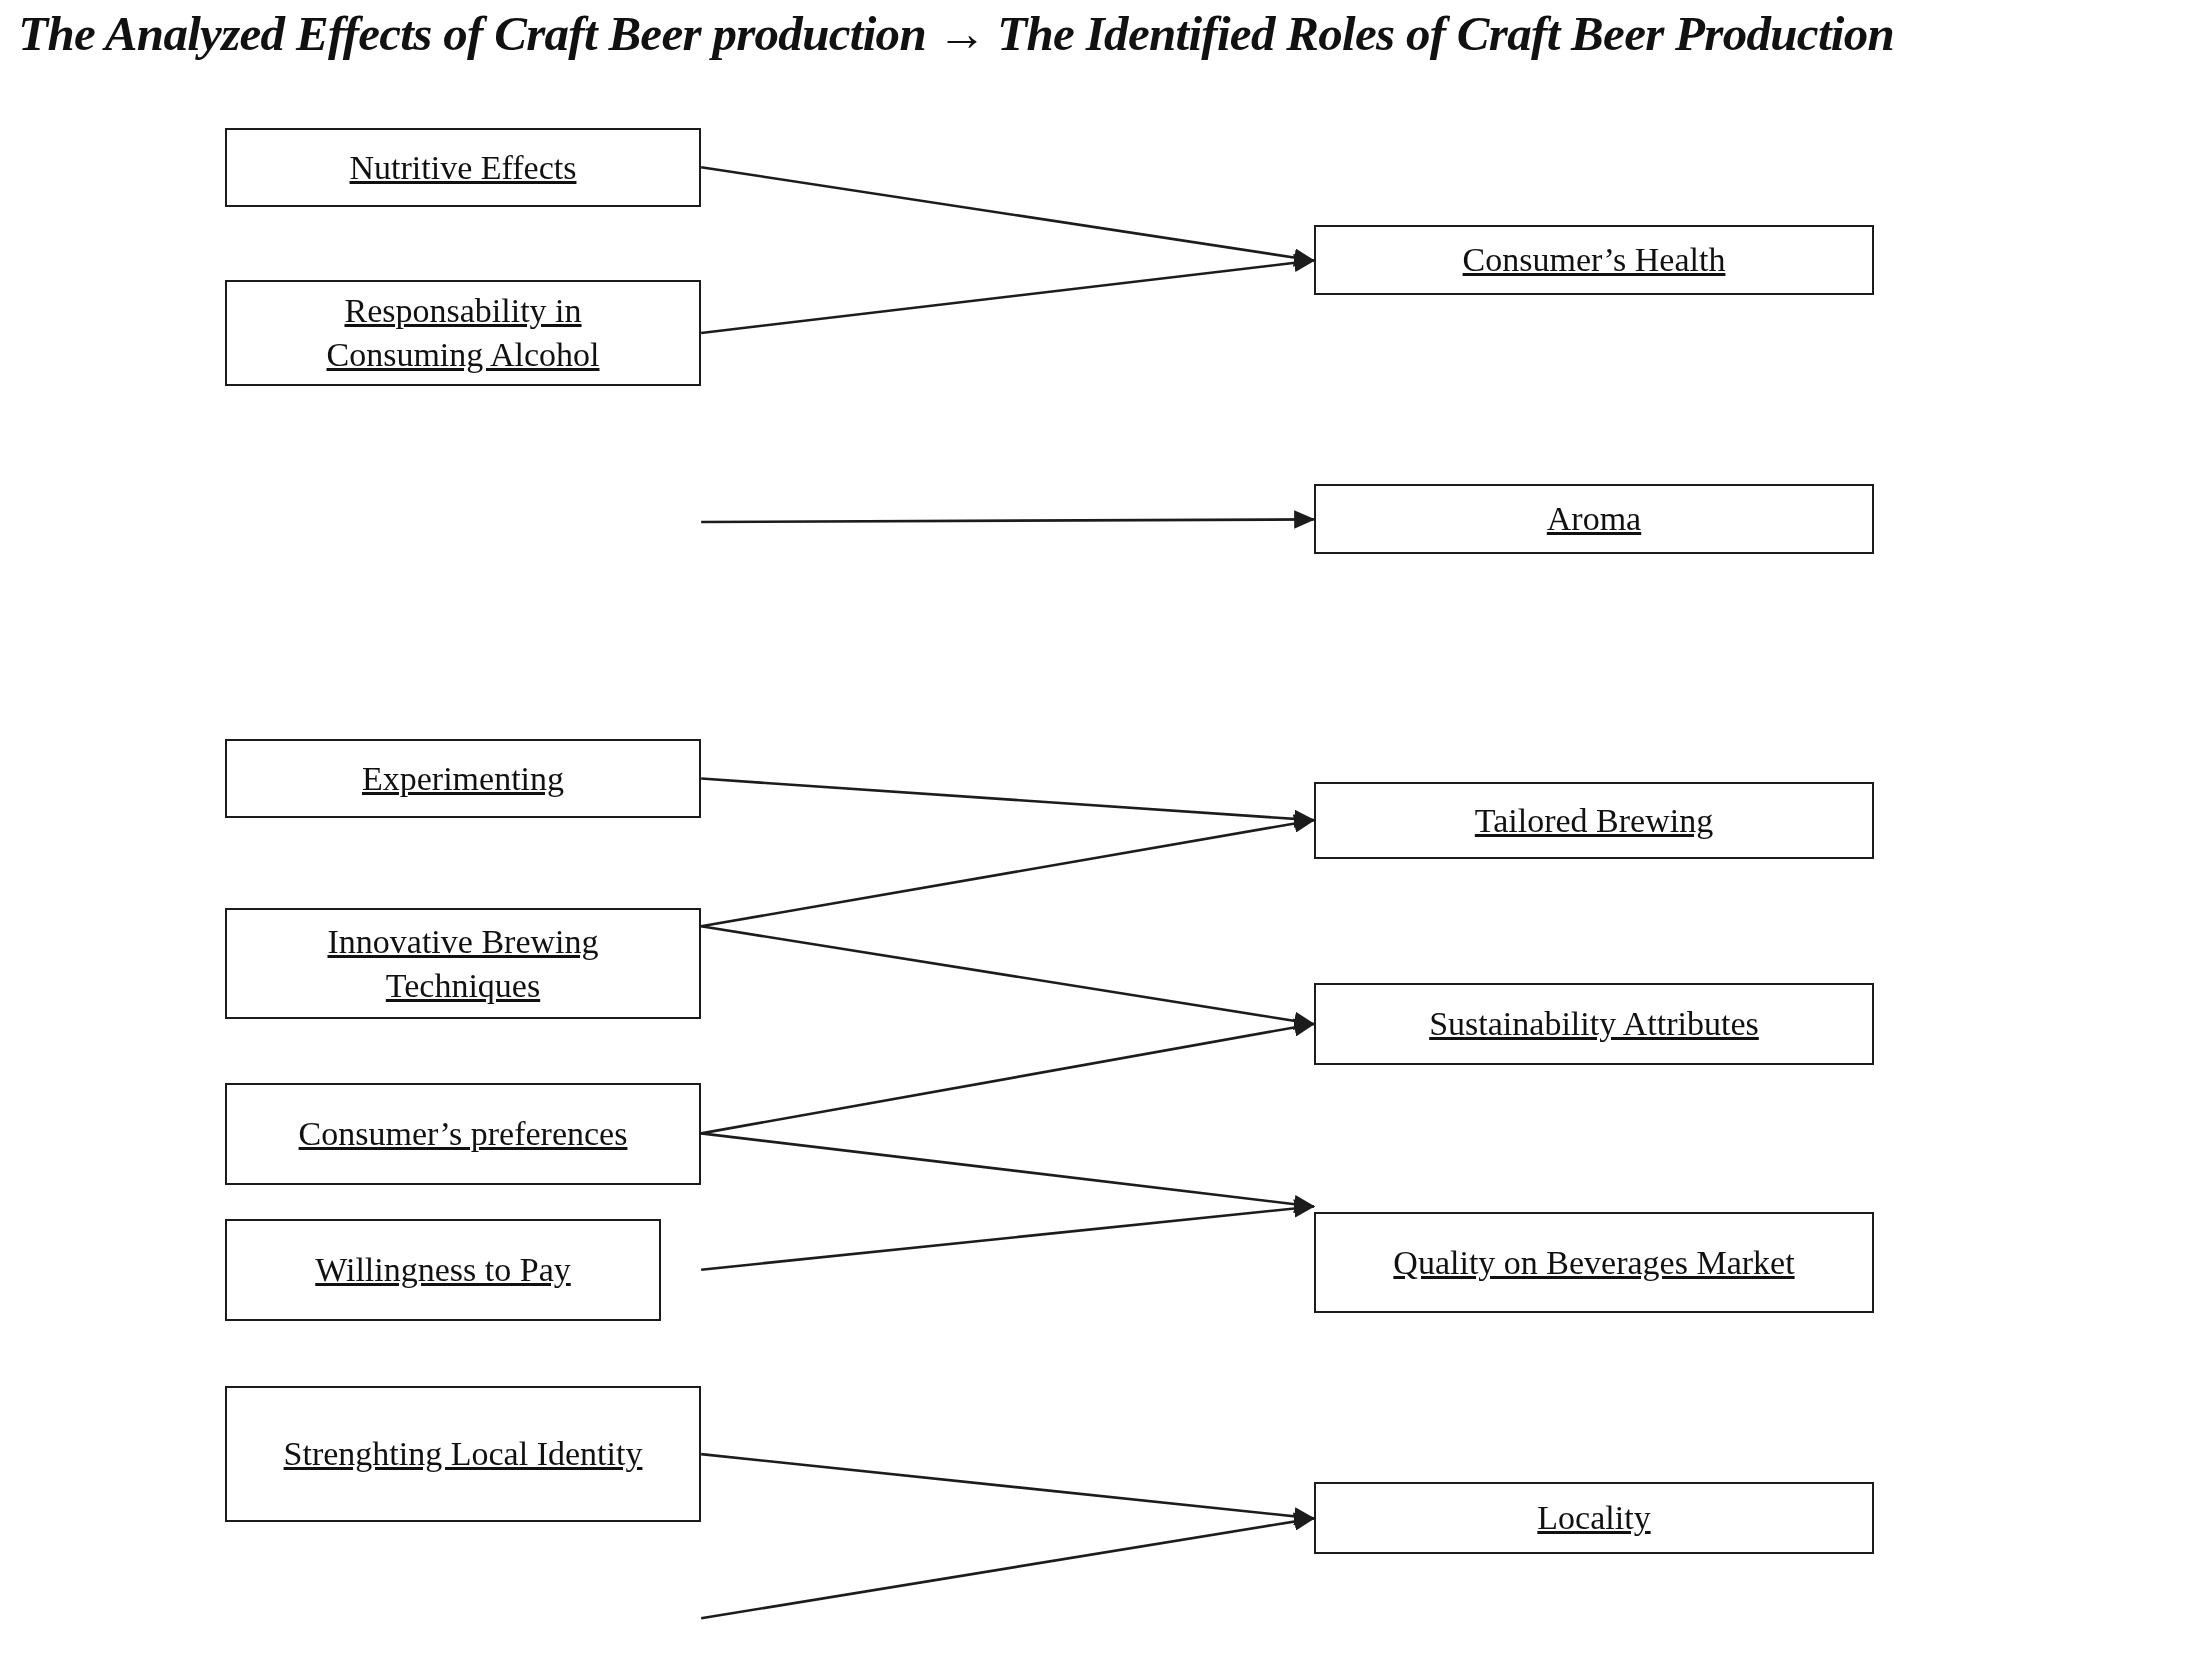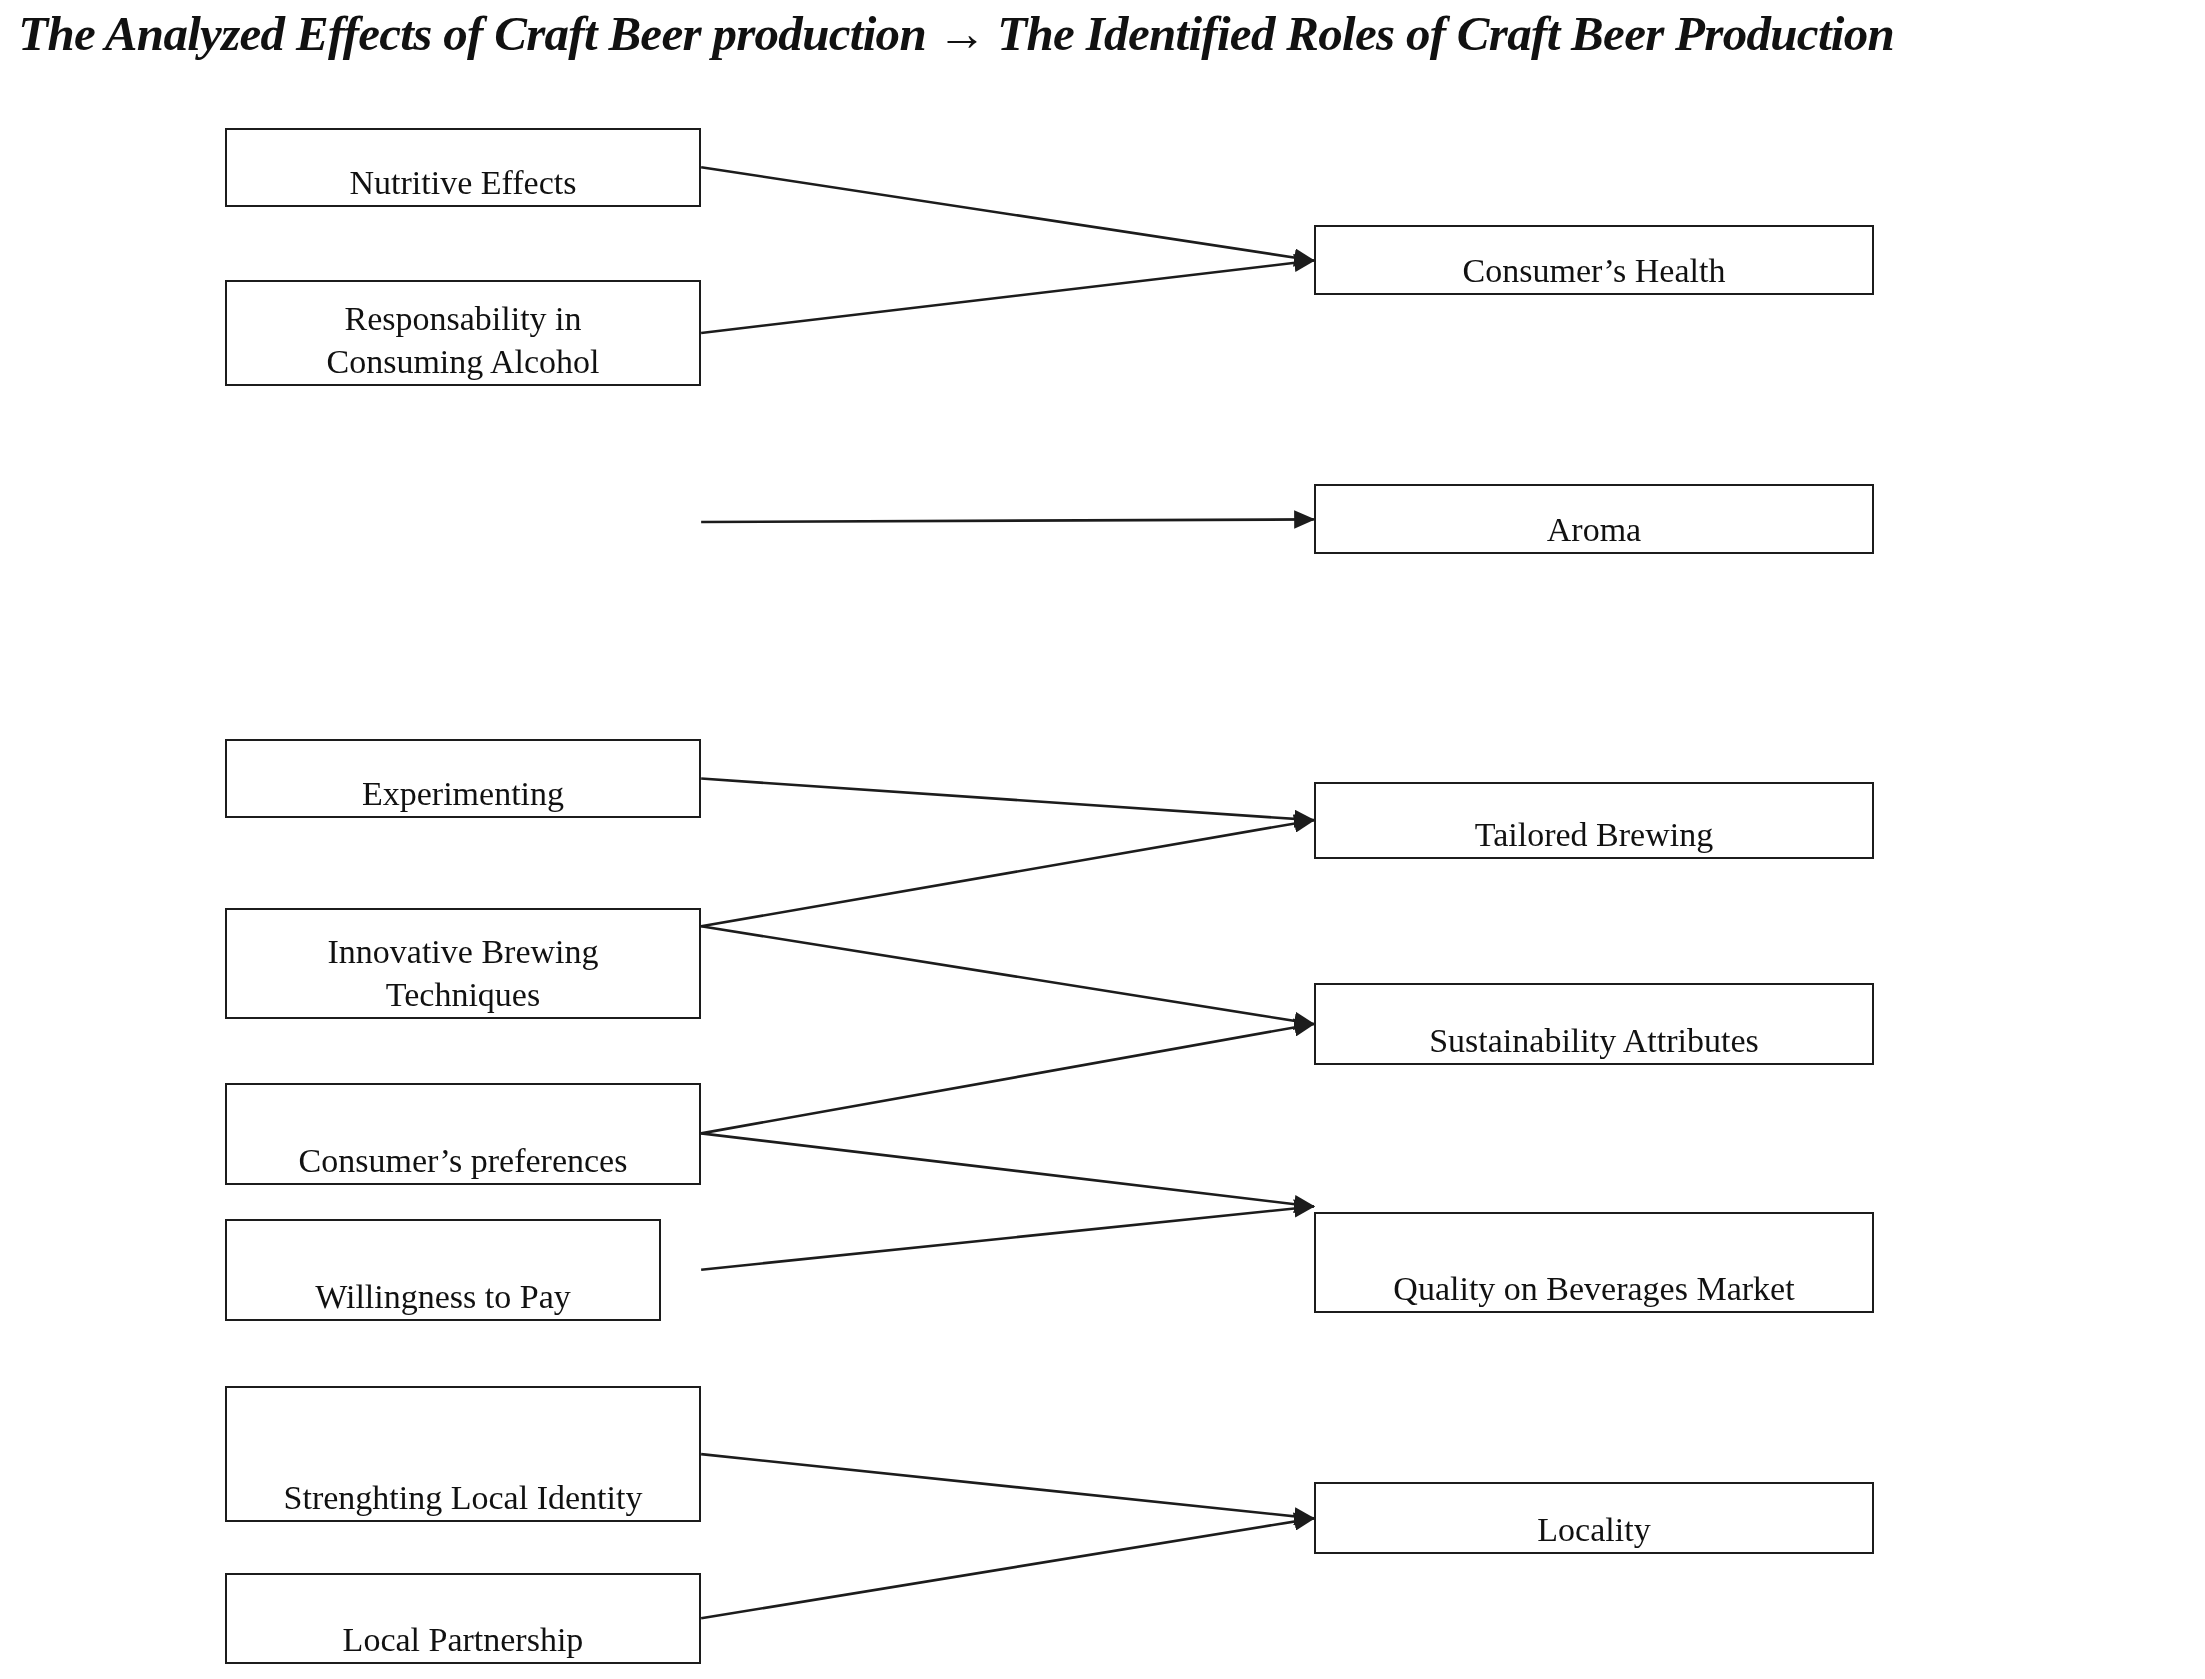--- a/index.html
+++ b/index.html
@@ -30,27 +30,28 @@
     height: 1679px;
   }
   .edge { stroke: #1c1c1c; stroke-width: 4; fill: none; }
   #arrowhead path { fill: #1c1c1c; }
   .box {
     position: absolute;
     box-sizing: border-box;
     border: 2.6px solid #1c1c1c;
     background: #ffffff;
     display: flex;
-    align-items: flex-end;
+    align-items: center;
     justify-content: center;
     text-align: center;
     font-size: 34px;
     line-height: 1.28;
     color: #111111;
     padding: 0 18px;
+    text-decoration: underline;
   }
   .box .box-label { white-space: pre-line; }
   
   .b-l0 { left: 225px;  top: 128px;  width: 476px; height: 79px; }
   .b-l1 { left: 225px;  top: 280px;  width: 476px; height: 106px; }
   .b-l2 { left: 225px;  top: 456px;  width: 476px; height: 132px; }
   .b-l3 { left: 225px;  top: 739px; width: 476px; height: 79px; }
   .b-l4 { left: 225px;  top: 908px; width: 476px; height: 111px; }
   .b-l5 { left: 225px;  top: 1083px; width: 476px; height: 102px; }
   .b-l6 { left: 225px;  top: 1219px; width: 436px; height: 102px; }
@@ -106,23 +107,20 @@
   </div>
   <div class="box b-l5">
     <span class="box-label">Consumer’s preferences</span>
   </div>
   <div class="box b-l6">
     <span class="box-label">Willingness to Pay</span>
   </div>
   <div class="box b-l7">
     <span class="box-label">Strenghting Local Identity</span>
   </div>
-  <div class="box b-l8">
-    <span class="box-label">Local Partnership</span>
-  </div>
 
   <div class="box b-r0">
     <span class="box-label">Consumer’s Health</span>
   </div>
   <div class="box b-r1">
     <span class="box-label">Aroma</span>
   </div>
   <div class="box b-r2">
     <span class="box-label">Tailored Brewing</span>
   </div>

